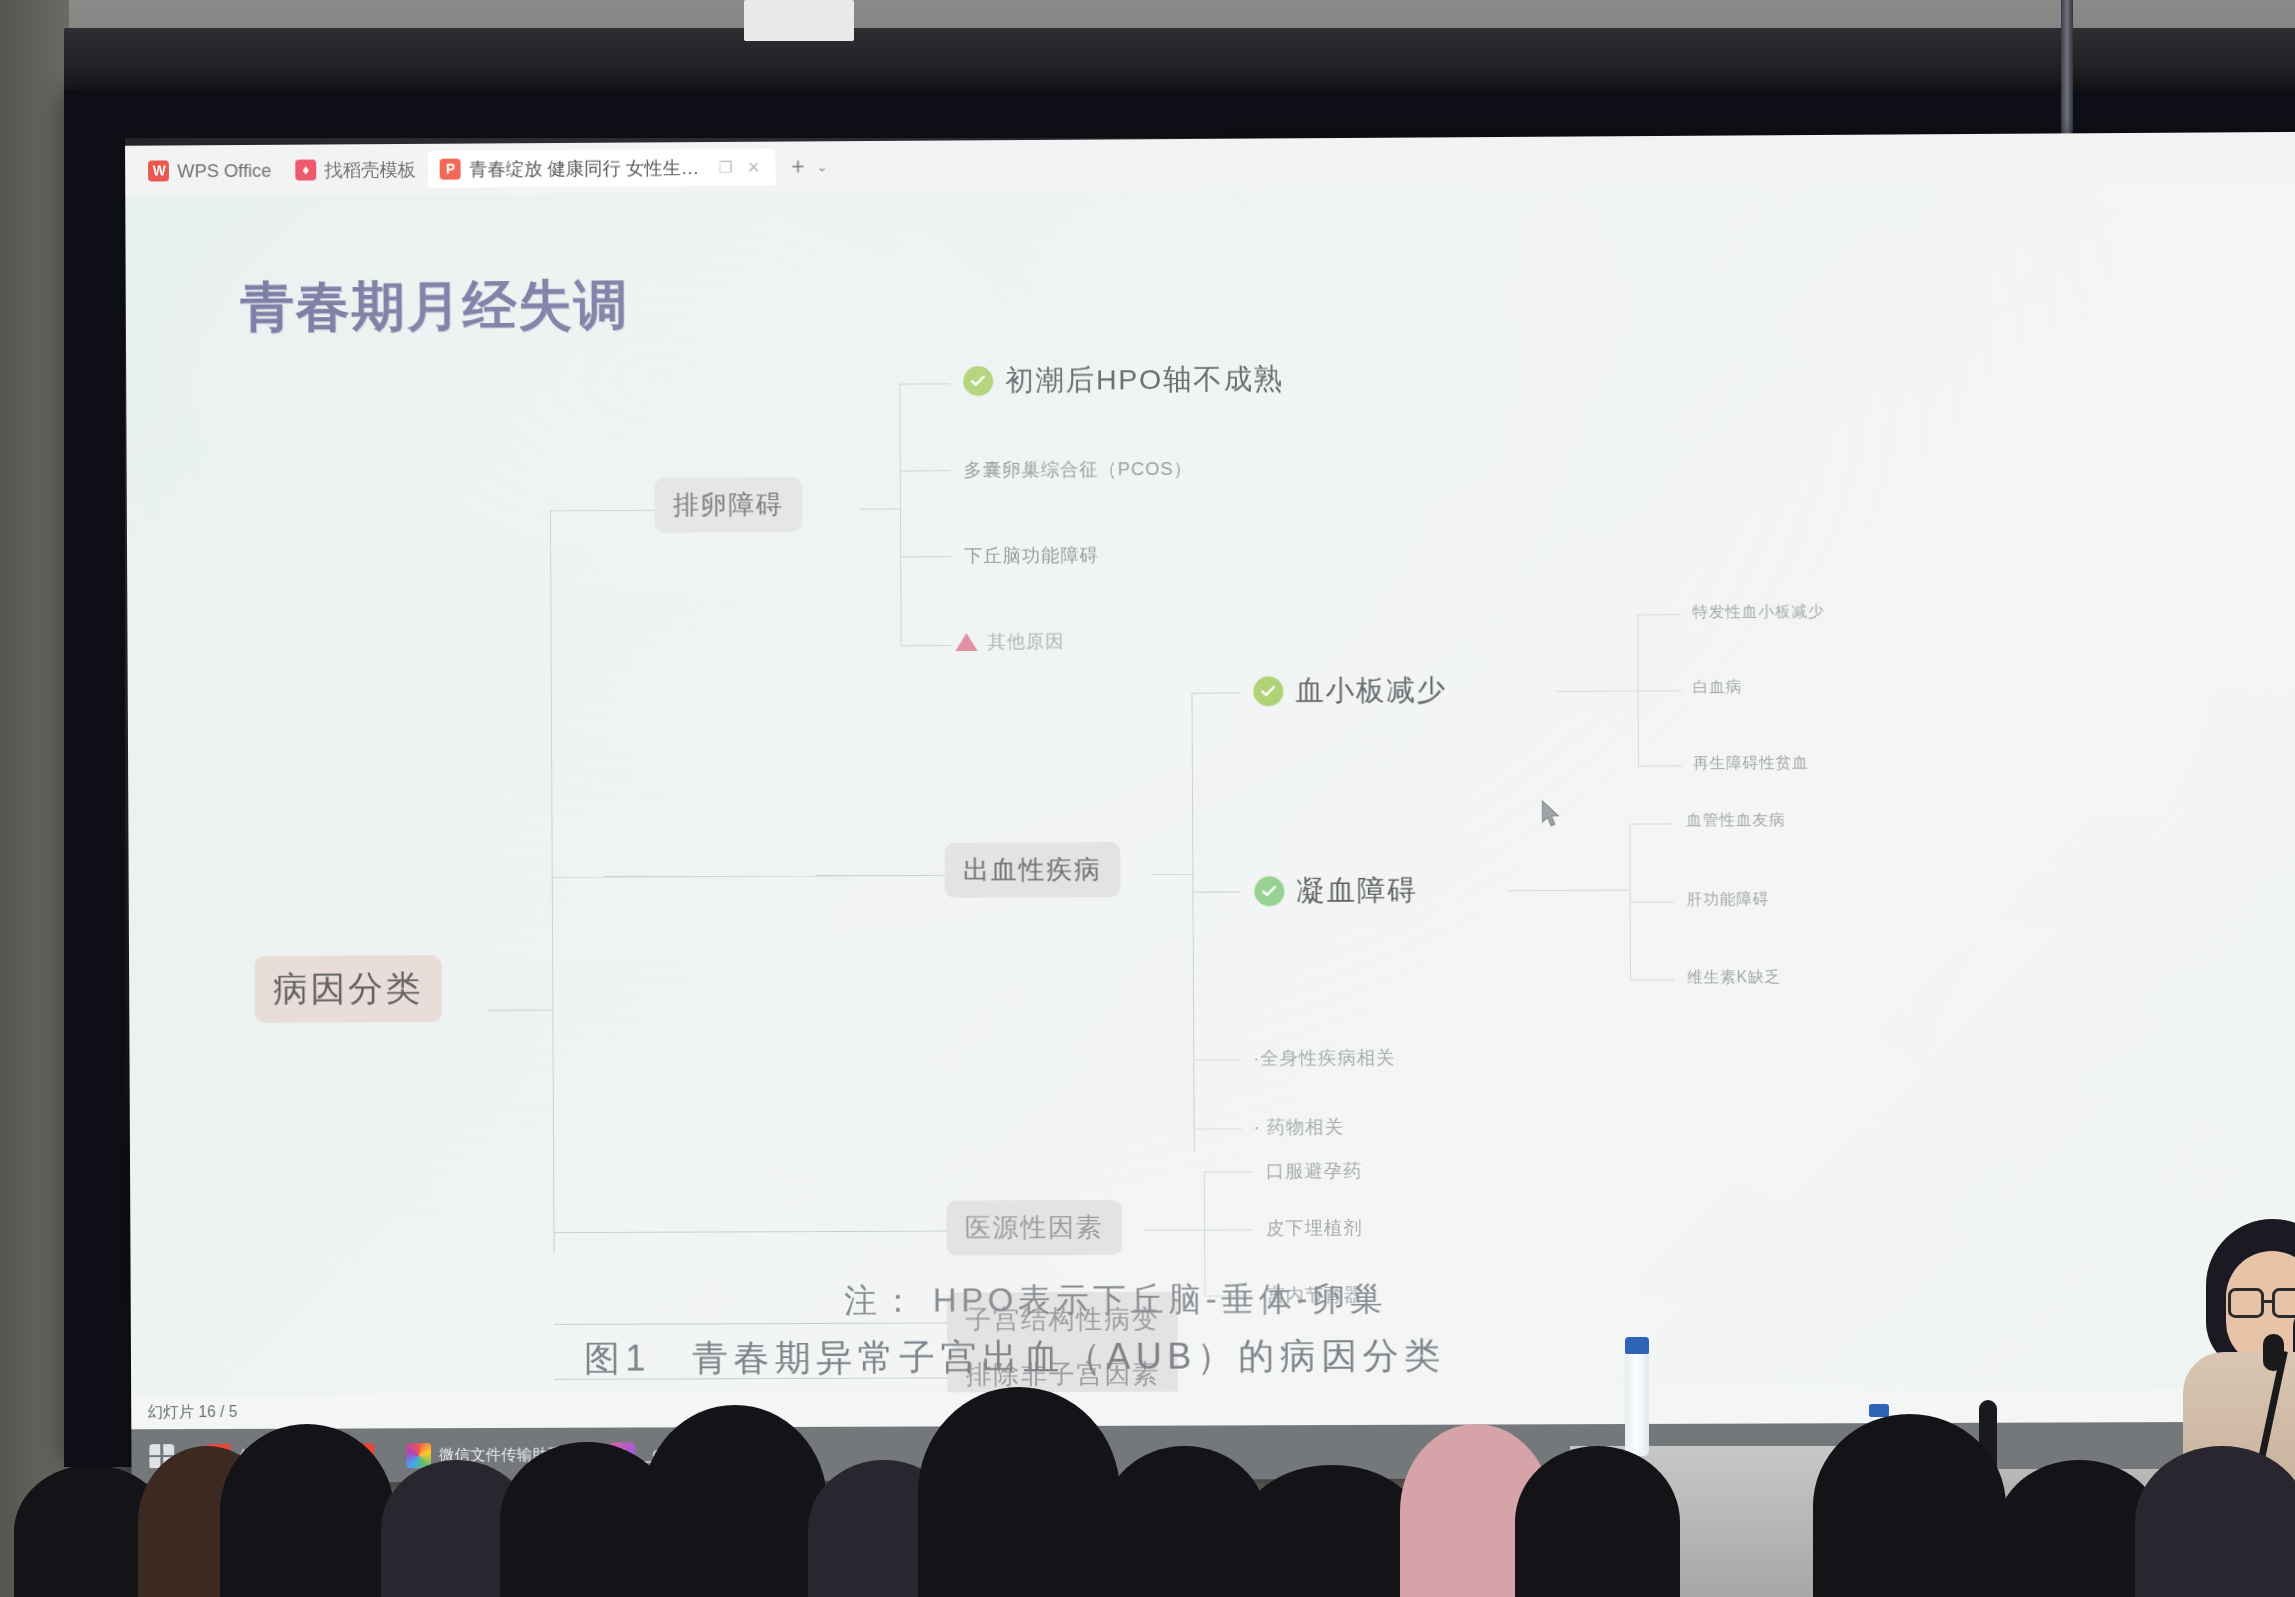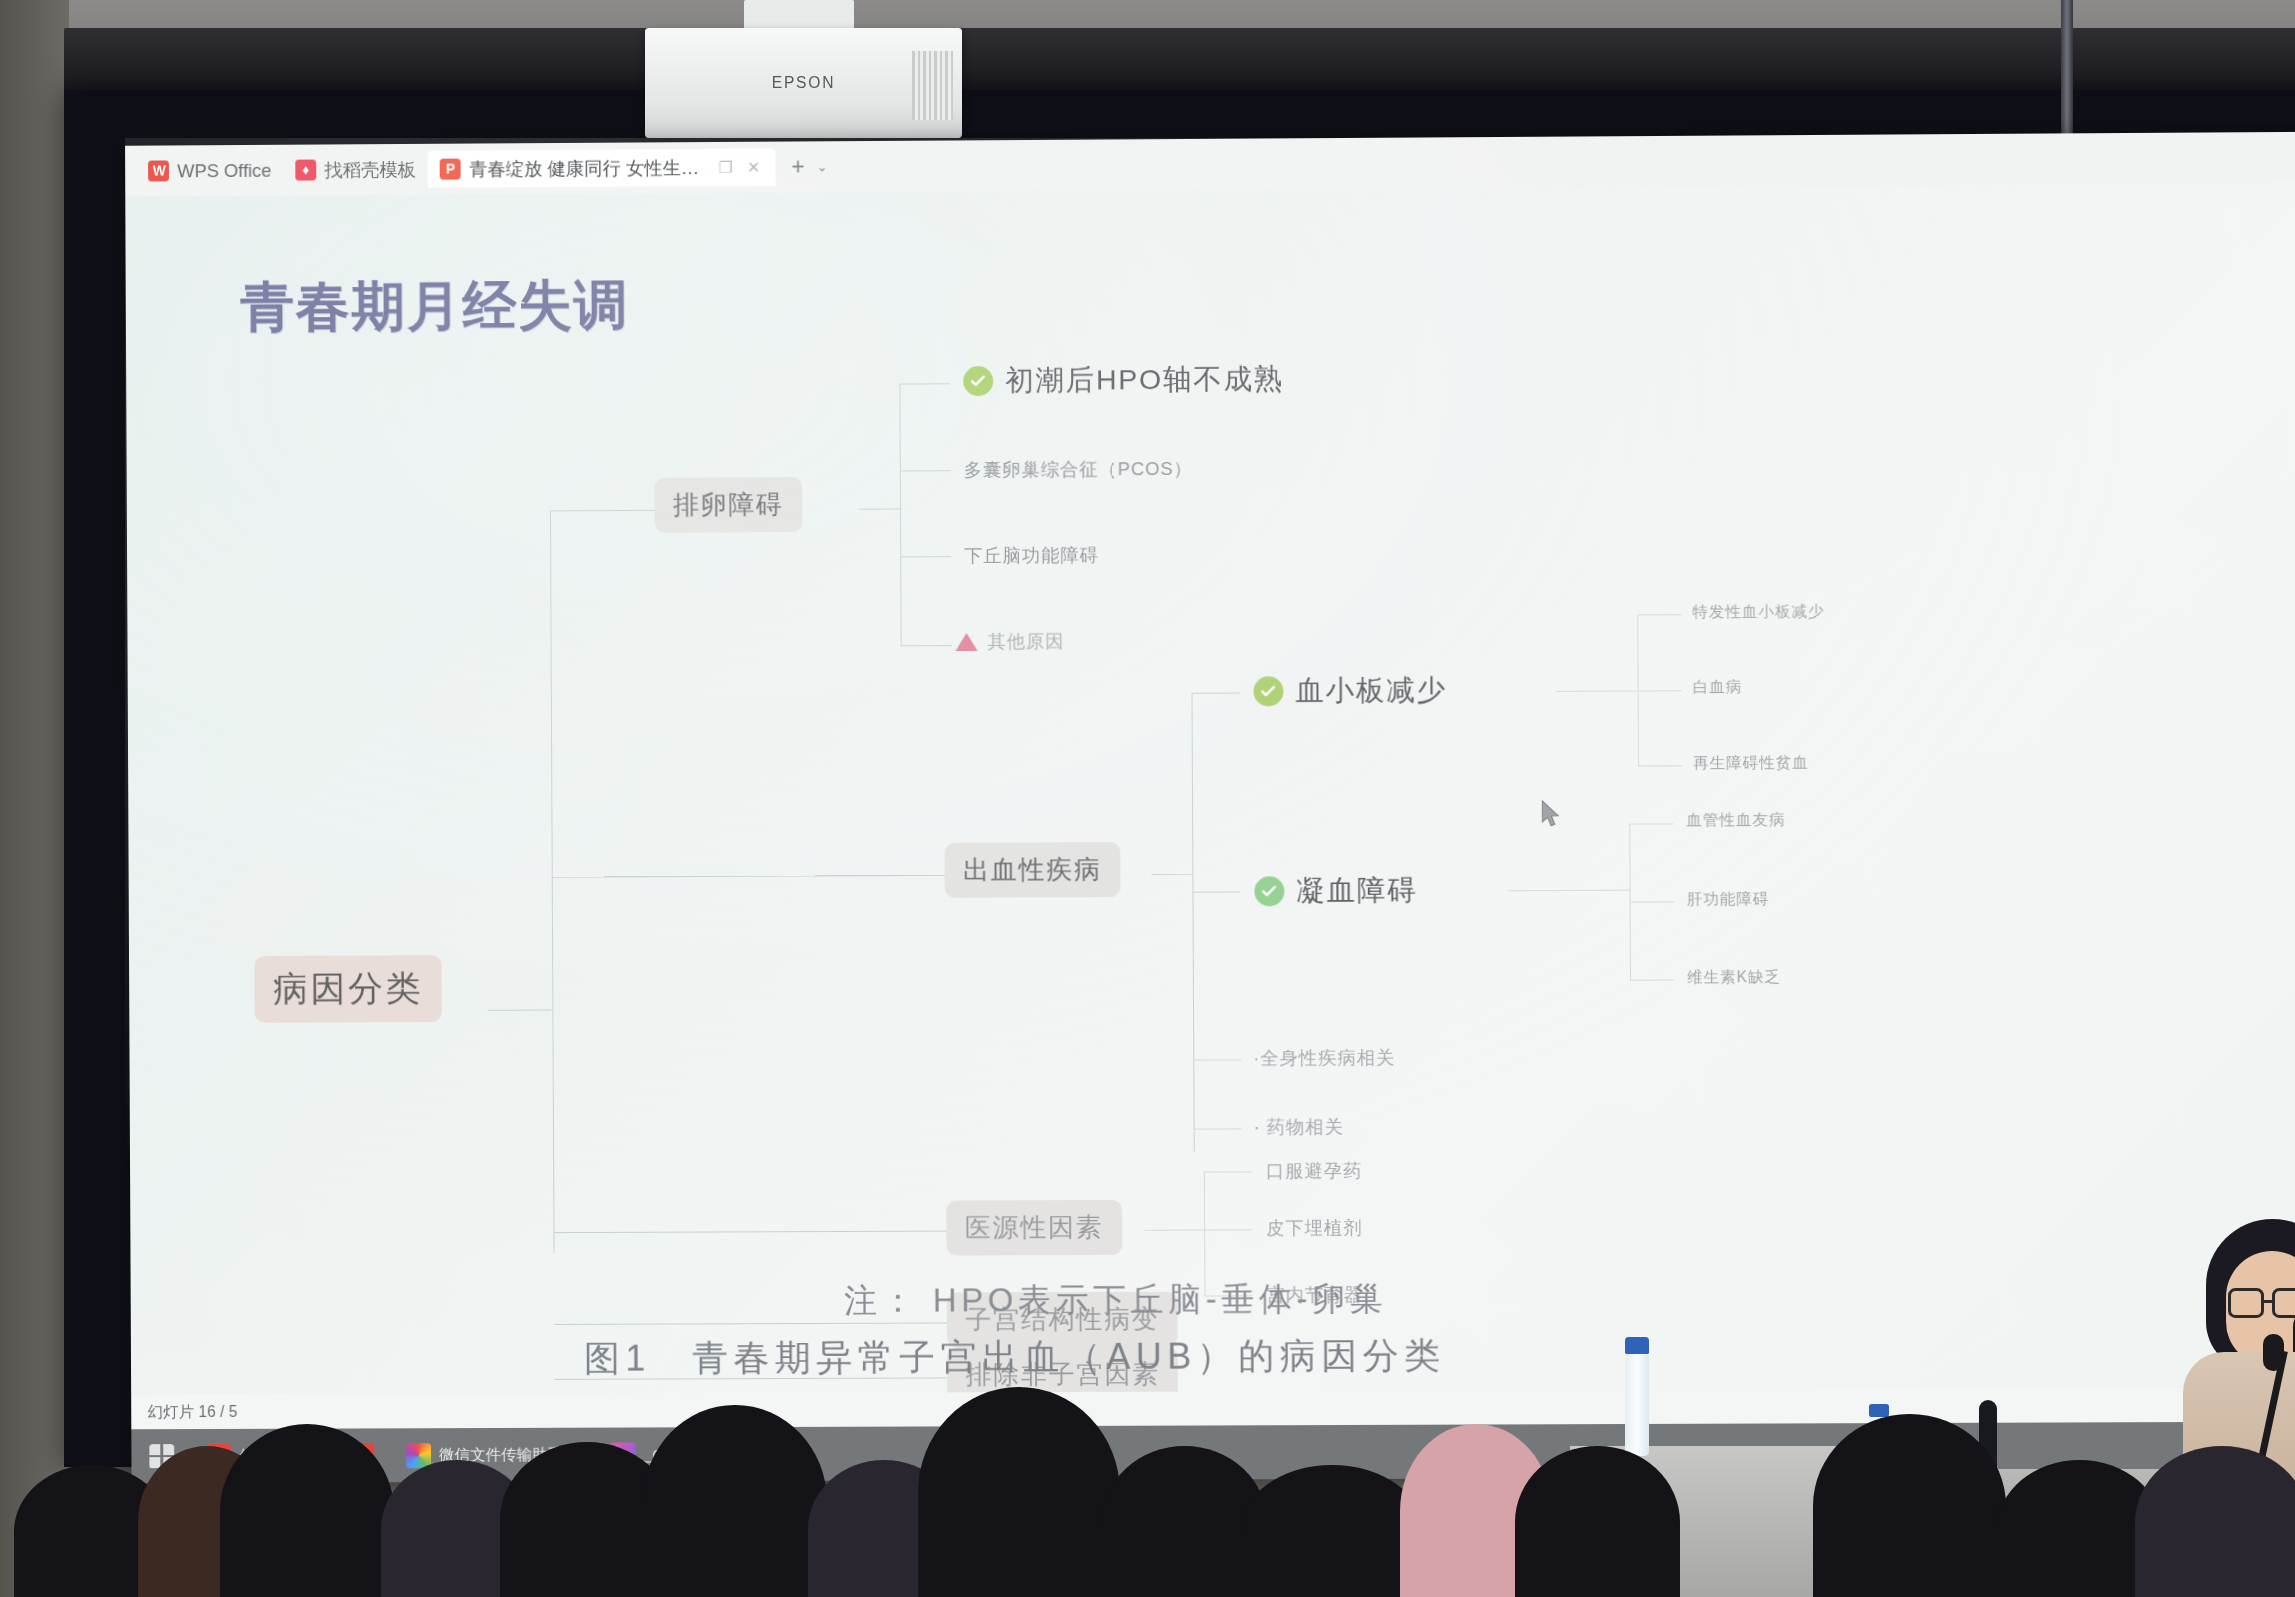--- a/index.html
+++ b/index.html
@@ -194,24 +194,20 @@
 
   <div class="wall-top"></div>
   <div class="wall-body"></div>
   <div class="wall-left"></div>
 
   <div class="screen-roller"></div>
   <div class="screen-frame"></div>
 
   <div class="proj-cable"></div>
   <div class="proj-mount"></div>
-  <div class="proj">
-    <span>EPSON</span>
-    <span class="proj-vent"></span>
-  </div>
 
   <div class="boom"></div>
   <div class="boom-box"></div>
   <div class="boom-cord"></div>
   <div class="boom-tip"></div>
 
   <div class="wps">
 
     <div class="titlebar">
 

